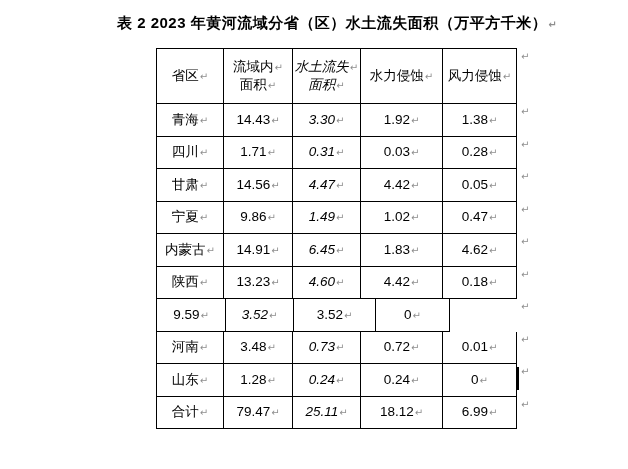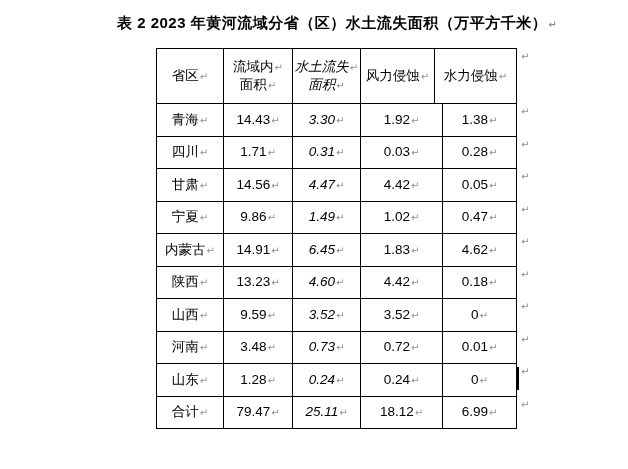--- a/index.html
+++ b/index.html
@@ -63,26 +63,26 @@
           <div class="cline"><span>省区</span><span class="pmark">↵</span></div>
         </div>
         <div class="cell c1">
           <div class="cline"><span>流域内</span><span class="pmark">↵</span></div>
           <div class="cline"><span>面积</span><span class="pmark">↵</span></div>
         </div>
         <div class="cell c2">
           <div class="cline"><span>水土流失</span><span class="pmark">↵</span></div>
           <div class="cline"><span>面积</span><span class="pmark">↵</span></div>
         </div>
+        <div class="cell c3">
+          <div class="cline"><span>水力侵蚀</span><span class="pmark">↵</span></div>
+        </div>
         <div class="cell c4">
           <div class="cline"><span>风力侵蚀</span><span class="pmark">↵</span></div>
         </div>
-        <div class="cell c3">
-          <div class="cline"><span>水力侵蚀</span><span class="pmark">↵</span></div>
-        </div>
         <span class="pmark rowend">↵</span>
       </div>
       <div class="trow">
         <div class="cell c0">
           <div class="cline"><span>青海</span><span class="pmark">↵</span></div>
         </div>
         <div class="cell c1">
           <div class="cline"><span>14.43</span><span class="pmark">↵</span></div>
         </div>
         <div class="cell c2">
@@ -180,23 +180,20 @@
         </div>
         <div class="cell c3">
           <div class="cline"><span>4.42</span><span class="pmark">↵</span></div>
         </div>
         <div class="cell c4">
           <div class="cline"><span>0.18</span><span class="pmark">↵</span></div>
         </div>
         <span class="pmark rowend">↵</span>
       </div>
       <div class="trow">
-        <div class="cell c0">
-          <div class="cline"><span>山西</span><span class="pmark">↵</span></div>
-        </div>
         <div class="cell c1">
           <div class="cline"><span>9.59</span><span class="pmark">↵</span></div>
         </div>
         <div class="cell c2">
           <div class="cline"><span>3.52</span><span class="pmark">↵</span></div>
         </div>
         <div class="cell c3">
           <div class="cline"><span>3.52</span><span class="pmark">↵</span></div>
         </div>
         <div class="cell c4">

